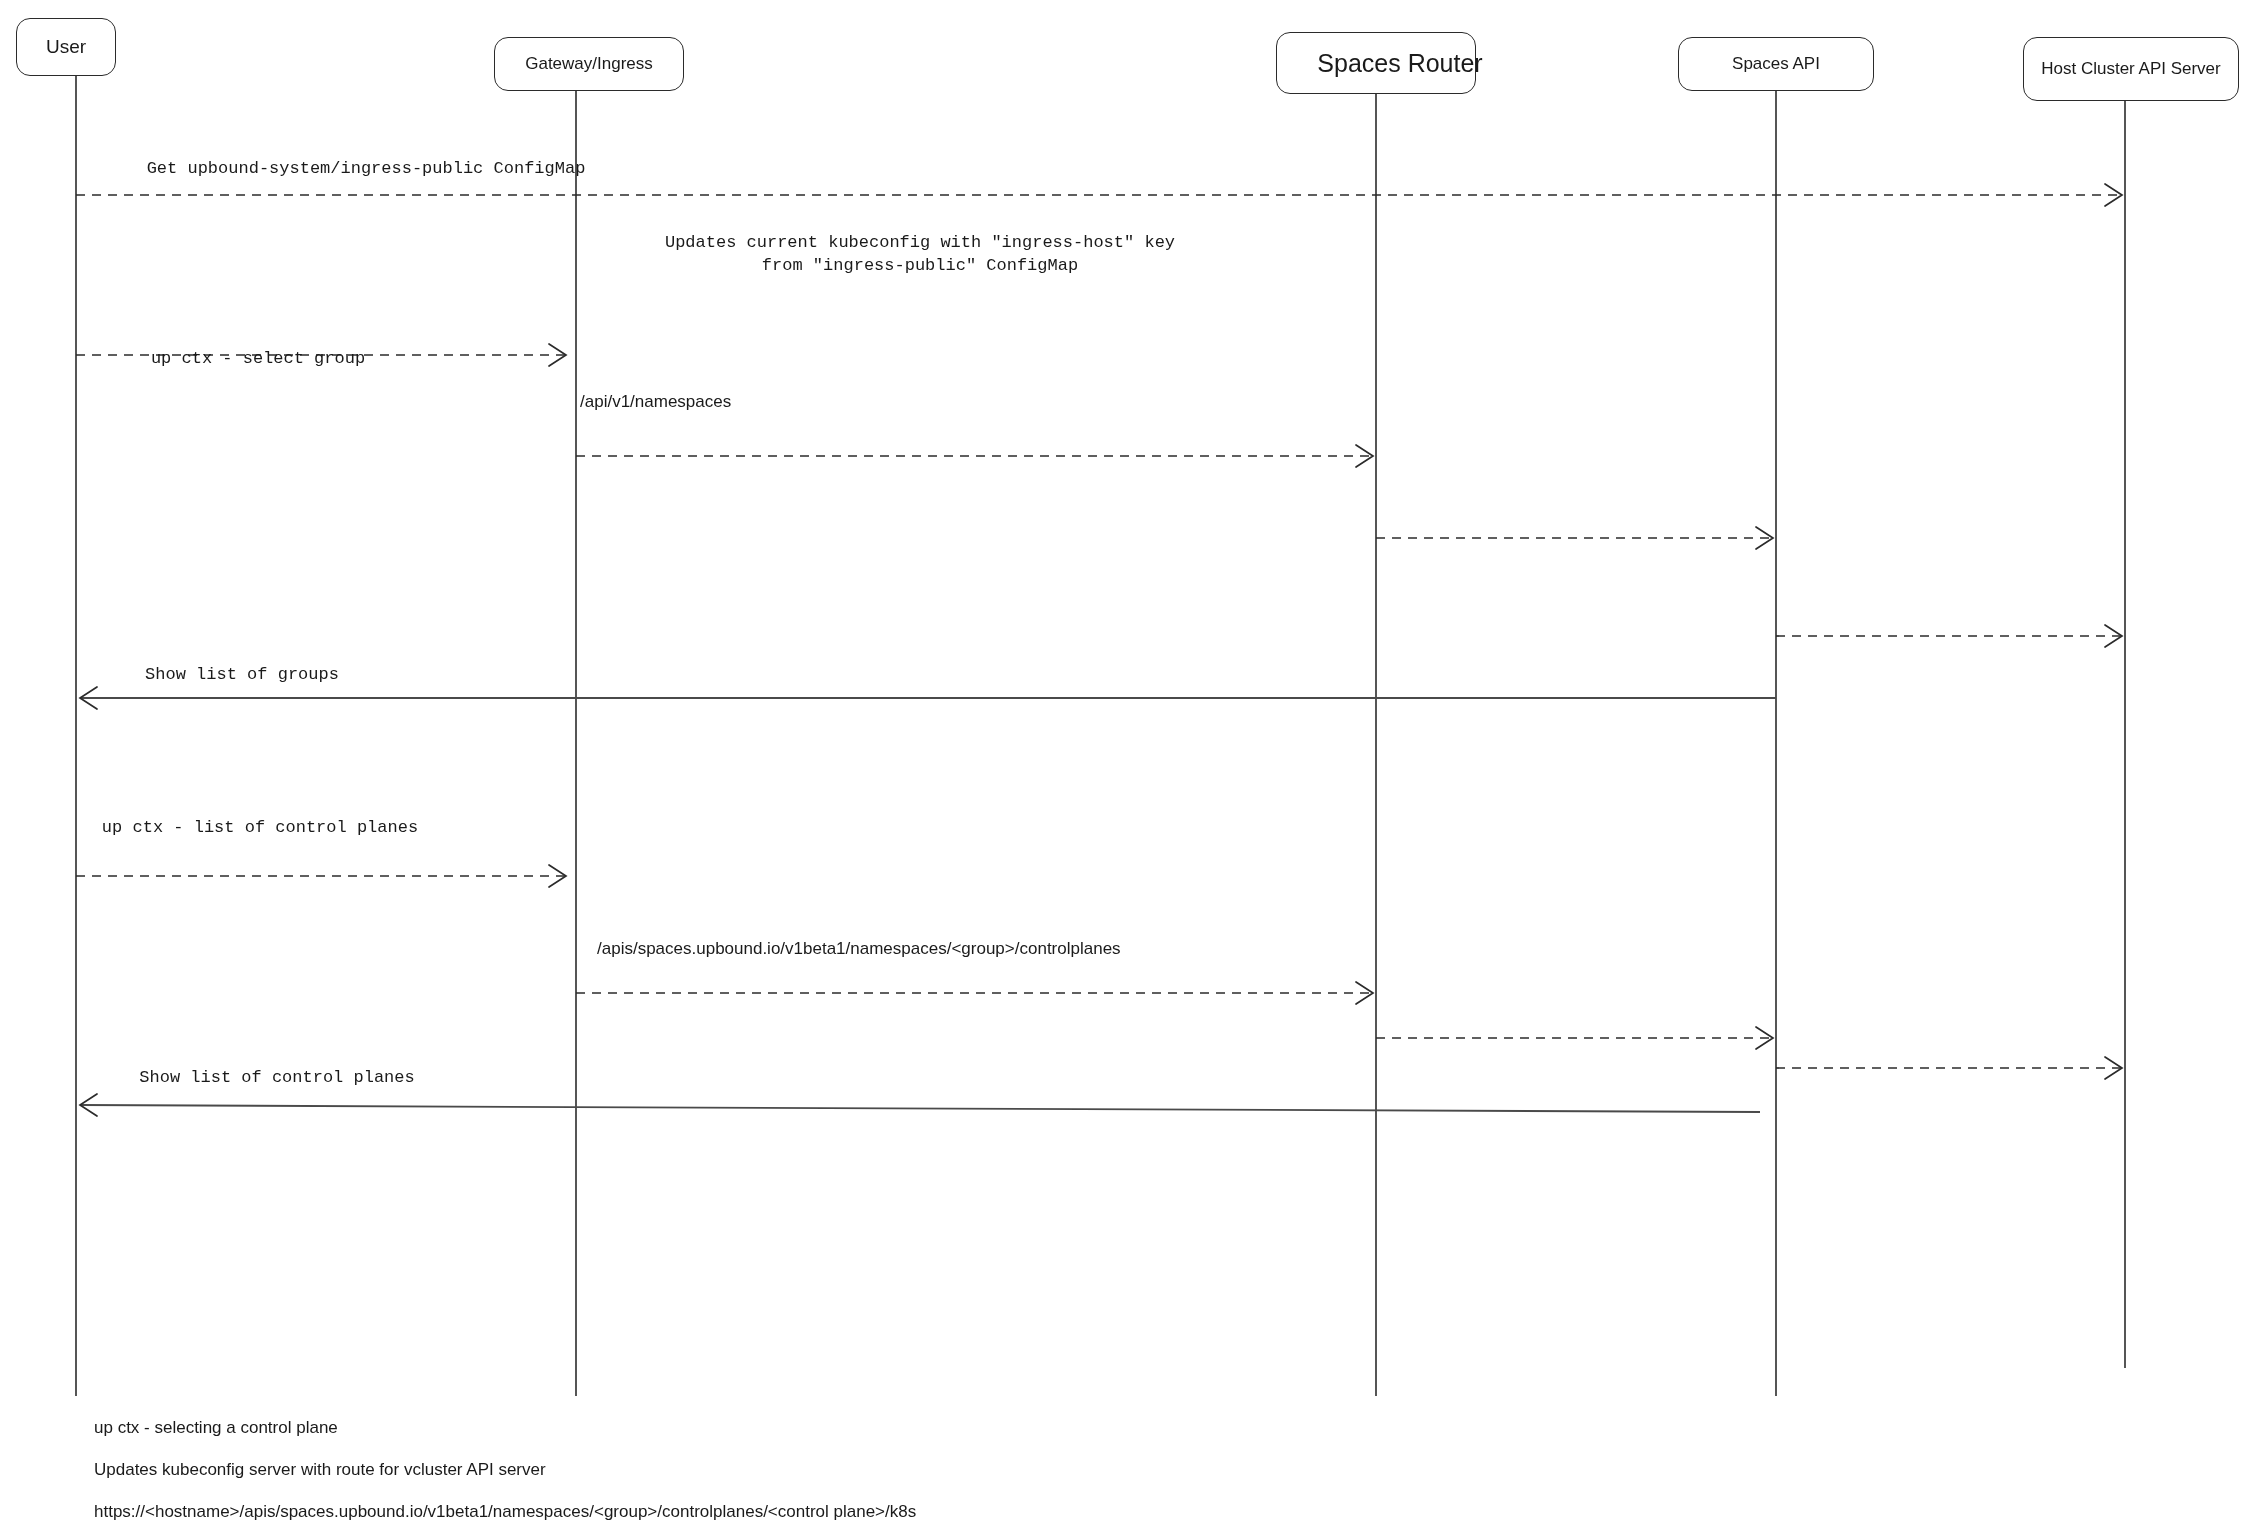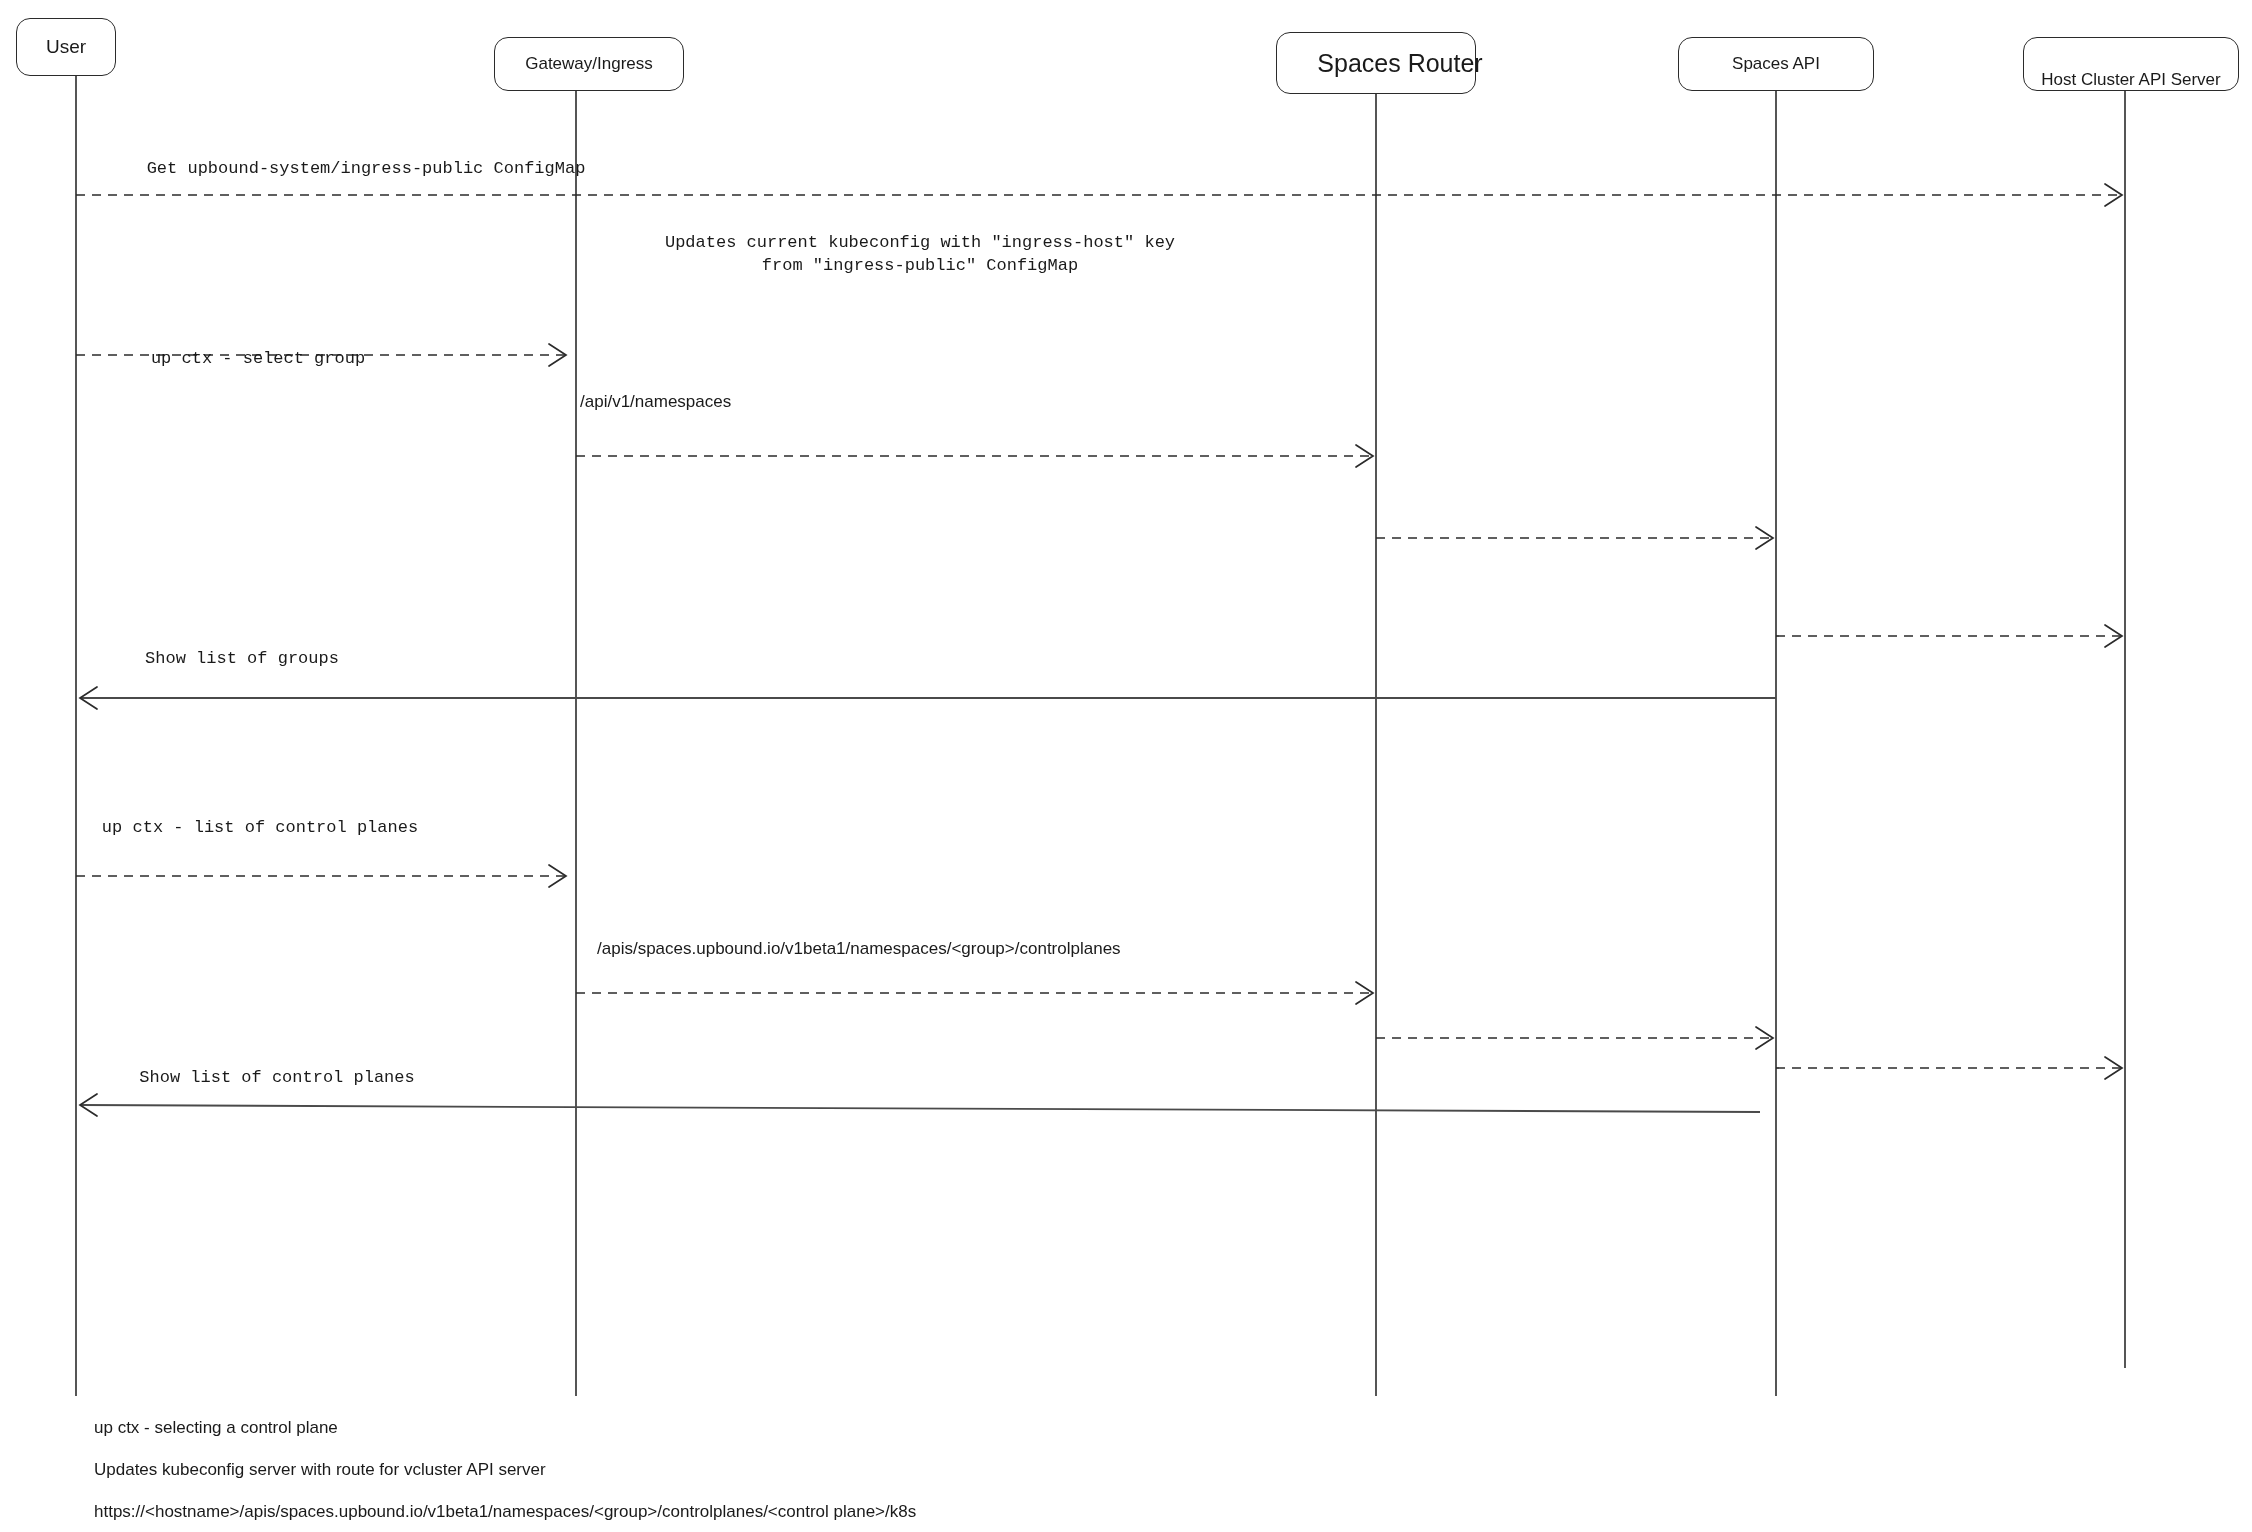--- a/index.html
+++ b/index.html
@@ -121,31 +121,31 @@
       </div>
       <div class="participant-box" style="left: 494px; top: 37px; width: 190px; height: 54px; font-size: 17px;">
         <span class="participant-label">Gateway/Ingress</span>
       </div>
       <div class="participant-box" style="left: 1276px; top: 32px; width: 200px; height: 62px; font-size: 25px; padding-left: 48px;">
         <span class="participant-label">Spaces Router</span>
       </div>
       <div class="participant-box" style="left: 1678px; top: 37px; width: 196px; height: 54px; font-size: 17px;">
         <span class="participant-label">Spaces API</span>
       </div>
-      <div class="participant-box" style="left: 2023px; top: 37px; width: 216px; height: 54px; font-size: 17px; align-items: flex-end;">
+      <div class="participant-box" style="left: 2023px; top: 37px; width: 216px; height: 64px; font-size: 17px;">
         <span class="participant-label">Host Cluster API Server</span>
       </div>
     </div>
   <div id="labels-layer">
       <div class="msg-label center" style="left: 366px; top: 158px;">Get upbound-system/ingress-public ConfigMap</div>
       <div class="msg-label center" style="left: 920px; top: 232px;">Updates current kubeconfig with "ingress-host" key
 from "ingress-public" ConfigMap</div>
       <div class="msg-label center" style="left: 258px; top: 312px; margin-top: 36px;">up ctx - select group</div>
       <div class="msg-label left" style="left: 580px; top: 391px;">/api/v1/namespaces</div>
-      <div class="msg-label center" style="left: 242px; top: 648px;">Show list of groups</div>
+      <div class="msg-label center" style="left: 242px; top: 664px;">Show list of groups</div>
       <div class="msg-label center" style="left: 260px; top: 817px;">up ctx - list of control planes</div>
       <div class="msg-label left" style="left: 597px; top: 938px;">/apis/spaces.upbound.io/v1beta1/namespaces/&lt;group&gt;/controlplanes</div>
       <div class="msg-label center" style="left: 277px; top: 1067px;">Show list of control planes</div>
     </div>
   <div id="footer-layer">
       <div class="footer-note" style="left: 94px; top: 1418px;">up ctx - selecting a control plane</div>
       <div class="footer-note" style="left: 94px; top: 1460px;">Updates kubeconfig server with route for vcluster API server</div>
       <div class="footer-note" style="left: 94px; top: 1502px;">https://&lt;hostname&gt;/apis/spaces.upbound.io/v1beta1/namespaces/&lt;group&gt;/controlplanes/&lt;control plane&gt;/k8s</div>
     </div>
 </div>

